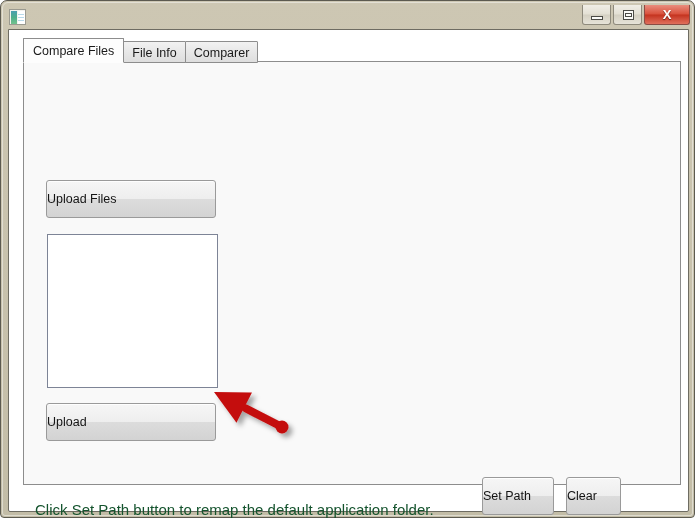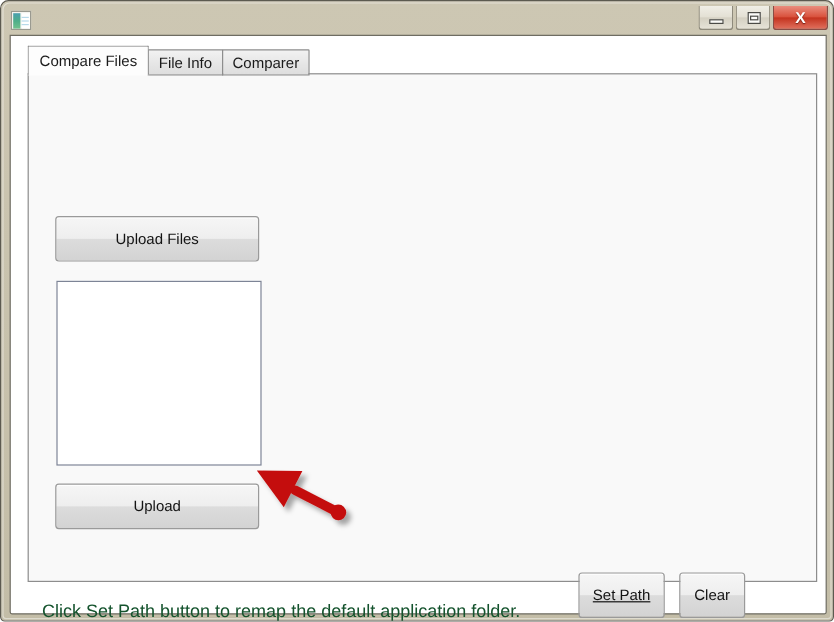--- a/index.html
+++ b/index.html
@@ -208,26 +208,26 @@
     background: linear-gradient(180deg, #f6f6f6 0%, #eeeeee 49%, #dcdcdc 51%, #d3d3d3 100%);
     color: #141414;
     font-size: 12.5px;
     font-family: "Liberation Sans", sans-serif;
     text-align: center;
     cursor: default;
     position: absolute;
     box-shadow: inset 0 1px 0 rgba(255,255,255,0.85);
     display: flex;
     align-items: center;
-    justify-content: center;
+    justify-content: flex-start;
   }
 
   #upload-files-button { left: 22px;  top: 118px; width: 170px; height: 38px; }
   #compare-button      { left: 22px;  top: 341px; width: 170px; height: 38px; }
-  #set-path-button     { left: 473px; top: 447px; width:  72px; height: 38px; text-decoration: underline; }
+  #set-path-button     { left: 473px; top: 447px; width:  72px; height: 38px; }
   #clear-button        { left: 557px; top: 447px; width:  55px; height: 38px; }
 
   
   .listbox {
     position: absolute;
     left: 23px;
     top: 172px;
     width: 171px;
     height: 154px;
     box-sizing: border-box;

